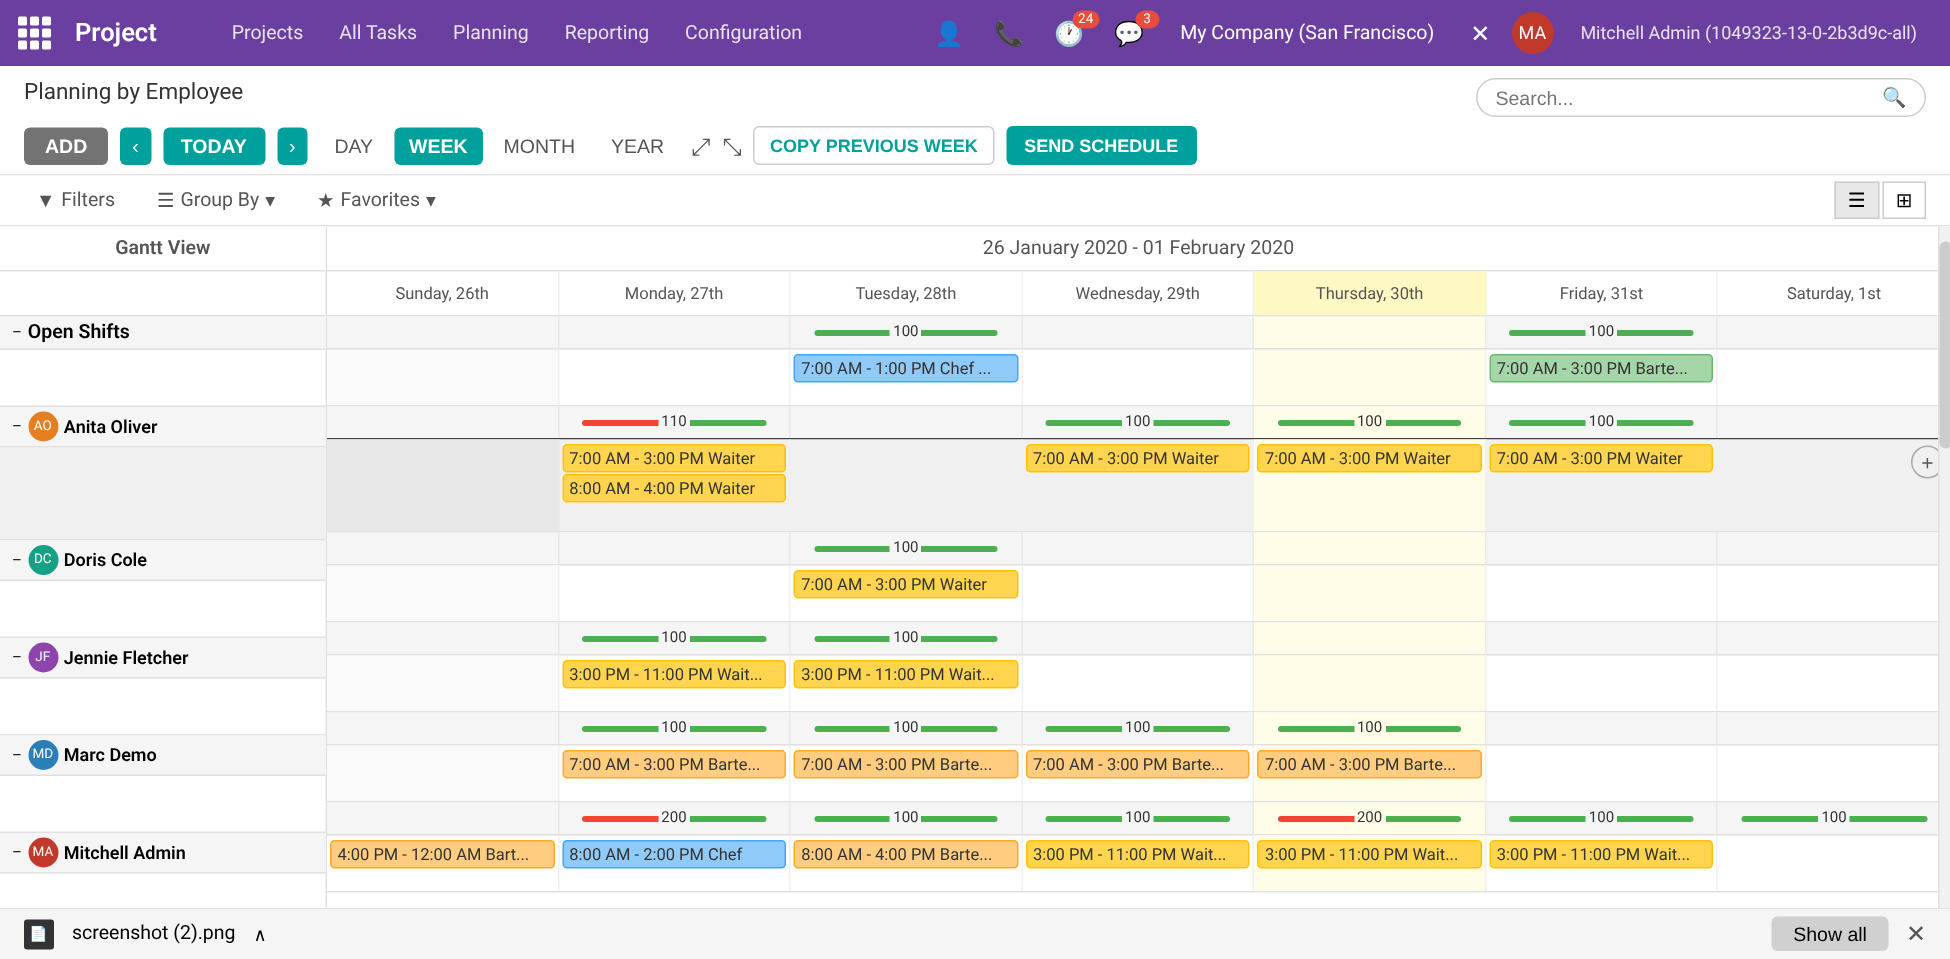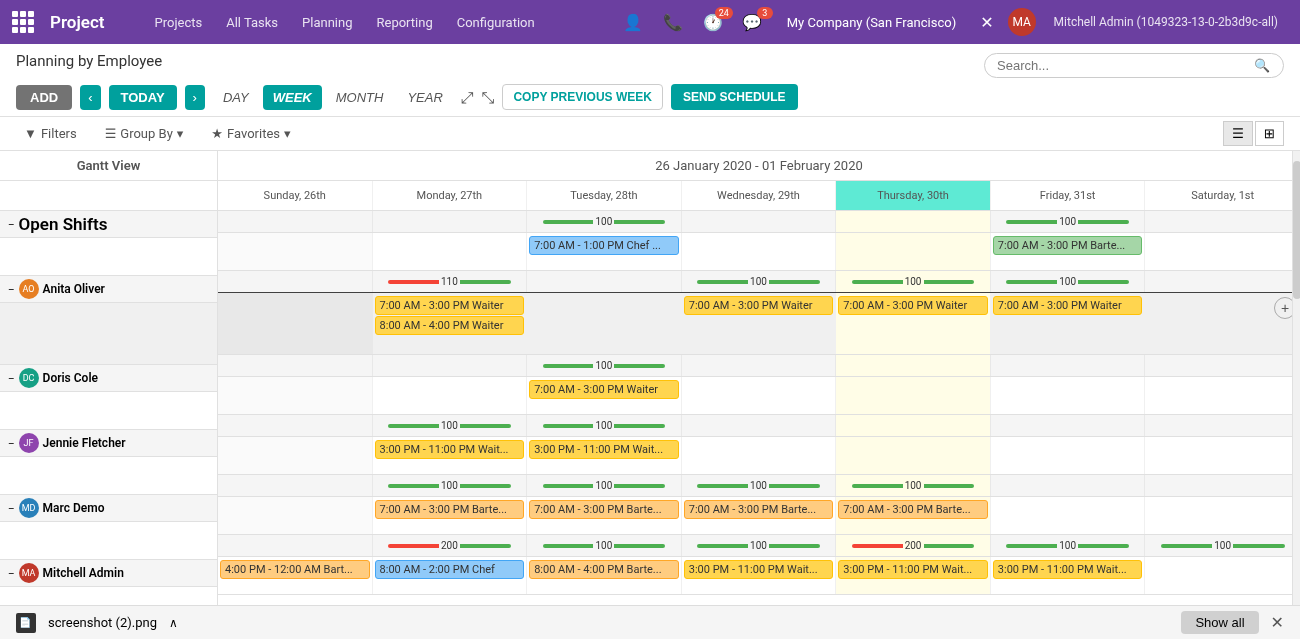--- a/index.html
+++ b/index.html
@@ -30,21 +30,21 @@
     
     .sub-header { background: white; padding: 8px 16px 0; border-bottom: 1px solid #e0e0e0; }
     .sub-title { font-size: 15px; color: #333; margin-bottom: 8px; }
 
     
     .toolbar { background: white; padding: 6px 16px; display: flex; align-items: center; gap: 8px; border-bottom: 1px solid #e0e0e0; position: relative; }
     .btn-add { background: #737373; color: white; border: none; border-radius: 4px; padding: 5px 14px; cursor: pointer; font-size: 13px; font-weight: 600; }
     .btn-nav { background: #00a09d; color: white; border: none; border-radius: 4px; padding: 5px 8px; cursor: pointer; font-size: 13px; }
     .btn-today { background: #00a09d; color: white; border: none; border-radius: 4px; padding: 5px 12px; cursor: pointer; font-size: 13px; font-weight: 600; }
     .view-btns { display: flex; gap: 4px; }
-    .view-btn { background: none; border: none; color: #555; padding: 5px 10px; cursor: pointer; font-size: 13px; border-radius: 4px; font-style: italic; }
+    .view-btn { background: none; border: none; color: #555; padding: 5px 10px; cursor: pointer; font-size: 13px; border-radius: 4px; }
     .view-btn.active { background: #00a09d; color: white; font-weight: 600; }
     .expand-icon { color: #555; cursor: pointer; font-size: 16px; }
     .btn-copy { background: none; border: 1px solid #ccc; color: #00a09d; border-radius: 4px; padding: 5px 10px; cursor: pointer; font-size: 12px; font-weight: 600; }
     .btn-send { background: #00a09d; color: white; border: none; border-radius: 4px; padding: 6px 12px; cursor: pointer; font-size: 12px; font-weight: 600; }
     .search-bar { display: flex; align-items: center; border: 1px solid #ccc; border-radius: 20px; padding: 4px 12px; gap: 6px; width: 300px; background: white; }
     .search-bar input { border: none; outline: none; font-size: 13px; width: 100%; }
 
     
     .filter-bar { background: white; padding: 4px 16px; display: flex; align-items: center; gap: 12px; border-bottom: 1px solid #e0e0e0; }
     .filter-btn { display: flex; align-items: center; gap: 4px; color: #555; cursor: pointer; font-size: 13px; padding: 4px 8px; border-radius: 4px; }
@@ -164,21 +164,21 @@
     <div style="height:30px; border-bottom:1px solid #e0e0e0; background:#fff; display:flex; align-items:center; justify-content:center;">
       <span style="font-weight:600; font-size:13px; color:#555;">Gantt View</span>
     </div>
 
     <div style="height:30px; border-bottom:1px solid #e0e0e0;"></div>
 
     <div style="flex:1; overflow-y:auto;" id="left-scroll">
 
       <div style="background:#f5f5f5; border-bottom:1px solid #e0e0e0; padding:3px 8px; display:flex; align-items:center; gap:4px; min-height:22px;">
         <span style="font-size:10px;">–</span>
-        <span style="font-weight:600; font-size:17px;">Open Shifts</span>
+        <span style="font-weight:600; font-size:13px;">Open Shifts</span>
       </div>
       <div style="border-bottom:1px solid #e0e0e0; min-height:38px;"></div>
 
       <div style="background:#f5f5f5; border-bottom:1px solid #e0e0e0; padding:3px 8px; display:flex; align-items:center; gap:4px; min-height:22px;">
         <span style="font-size:10px;">–</span>
         <div class="mini-avatar" style="background:#e67e22;">AO</div>
         <span style="font-weight:600; font-size:12px;">Anita Oliver</span>
       </div>
       <div style="border-bottom:1px solid #e0e0e0; min-height:62px; background:#f0f0f0;"></div>
 
@@ -216,21 +216,21 @@
 
     <div style="height:30px; border-bottom:1px solid #e0e0e0; display:flex; align-items:center; justify-content:center; font-size:13px; color:#555;">
       <span>26 January 2020 - 01 February 2020</span>
     </div>
 
     <div style="height:30px; display:grid; grid-template-columns: repeat(7,1fr); border-bottom:1px solid #e0e0e0;">
       <div style="display:flex;align-items:center;justify-content:center;font-size:11px;color:#555;border-right:1px solid #f0f0f0;">Sunday, 26th</div>
       <div style="display:flex;align-items:center;justify-content:center;font-size:11px;color:#555;border-right:1px solid #f0f0f0;">Monday, 27th</div>
       <div style="display:flex;align-items:center;justify-content:center;font-size:11px;color:#555;border-right:1px solid #f0f0f0;">Tuesday, 28th</div>
       <div style="display:flex;align-items:center;justify-content:center;font-size:11px;color:#555;border-right:1px solid #f0f0f0;">Wednesday, 29th</div>
-      <div style="display:flex;align-items:center;justify-content:center;font-size:11px;color:#555;border-right:1px solid #f0f0f0;background:#5eead4;">Thursday, 30th</div>
+      <div style="display:flex;align-items:center;justify-content:center;font-size:11px;color:#555;border-right:1px solid #f0f0f0;background:#fef9c3;">Thursday, 30th</div>
       <div style="display:flex;align-items:center;justify-content:center;font-size:11px;color:#555;border-right:1px solid #f0f0f0;">Friday, 31st</div>
       <div style="display:flex;align-items:center;justify-content:center;font-size:11px;color:#555;">Saturday, 1st</div>
     </div>
 
     <div style="flex:1; overflow-y:auto;" id="right-scroll">
 
       <div style="background:#f5f5f5; border-bottom:1px solid #e0e0e0; min-height:22px; display:grid; grid-template-columns:repeat(7,1fr); position:relative;">
 
         <div style="border-right:1px solid #e8e8e8;"></div>
         <div style="border-right:1px solid #e8e8e8;"></div>

